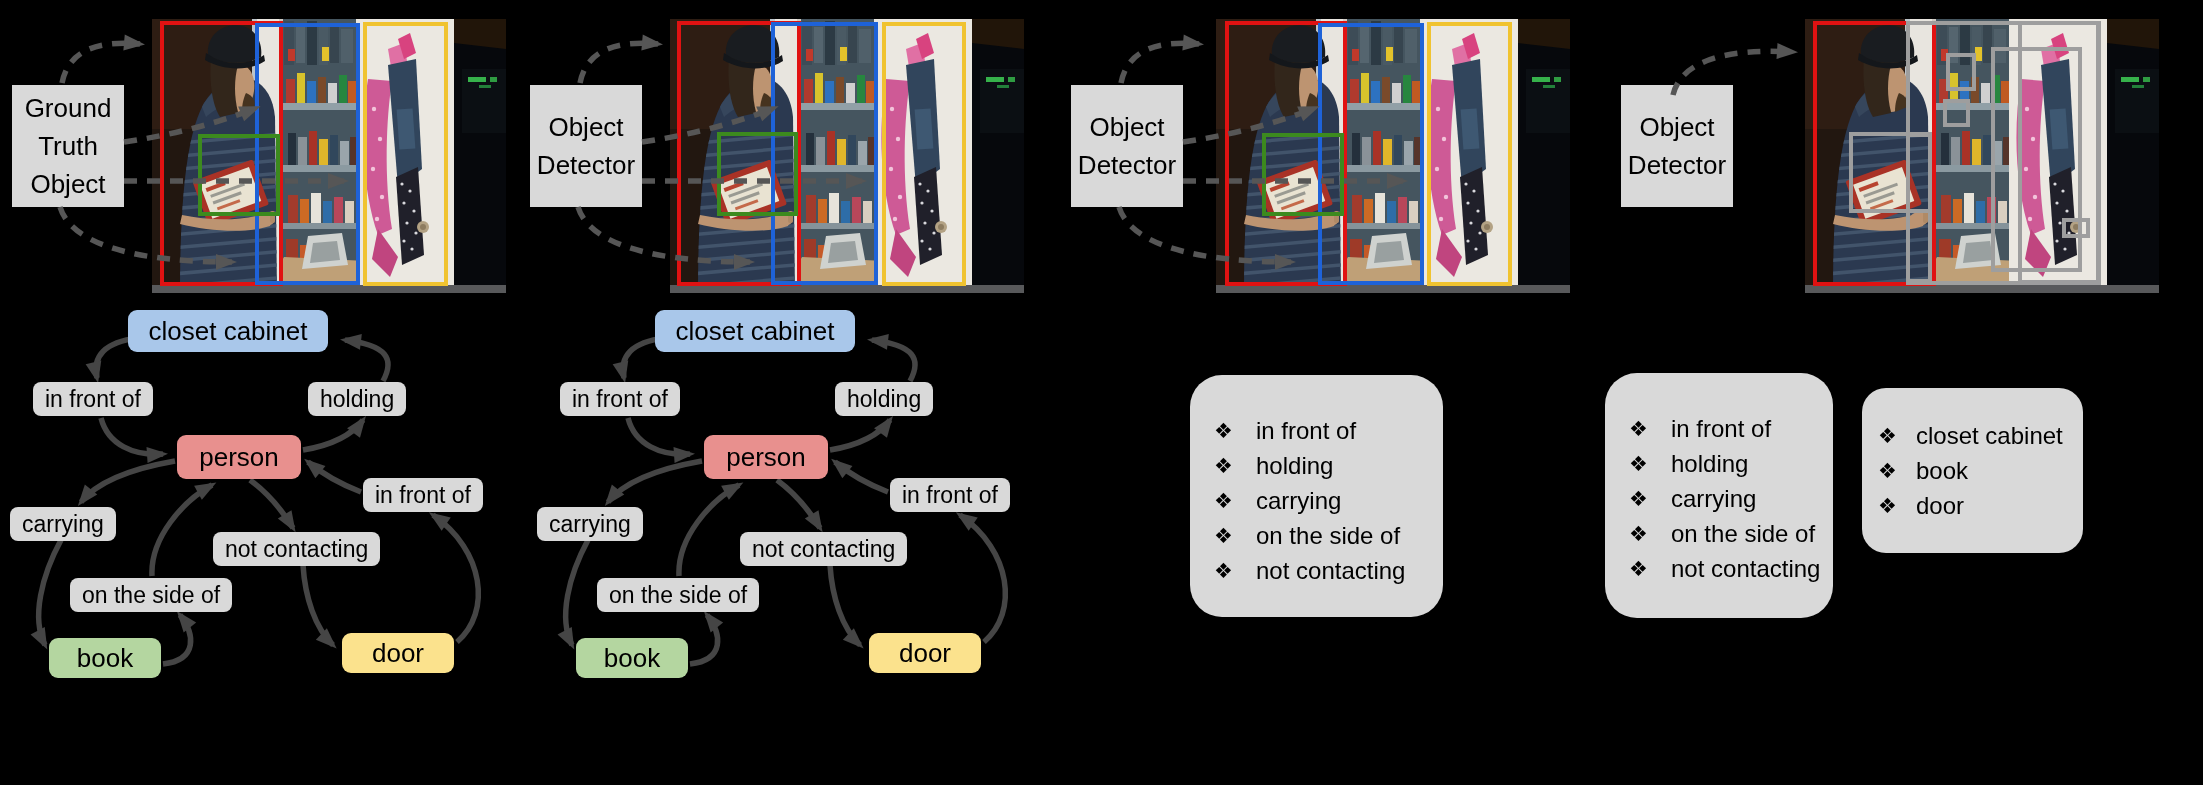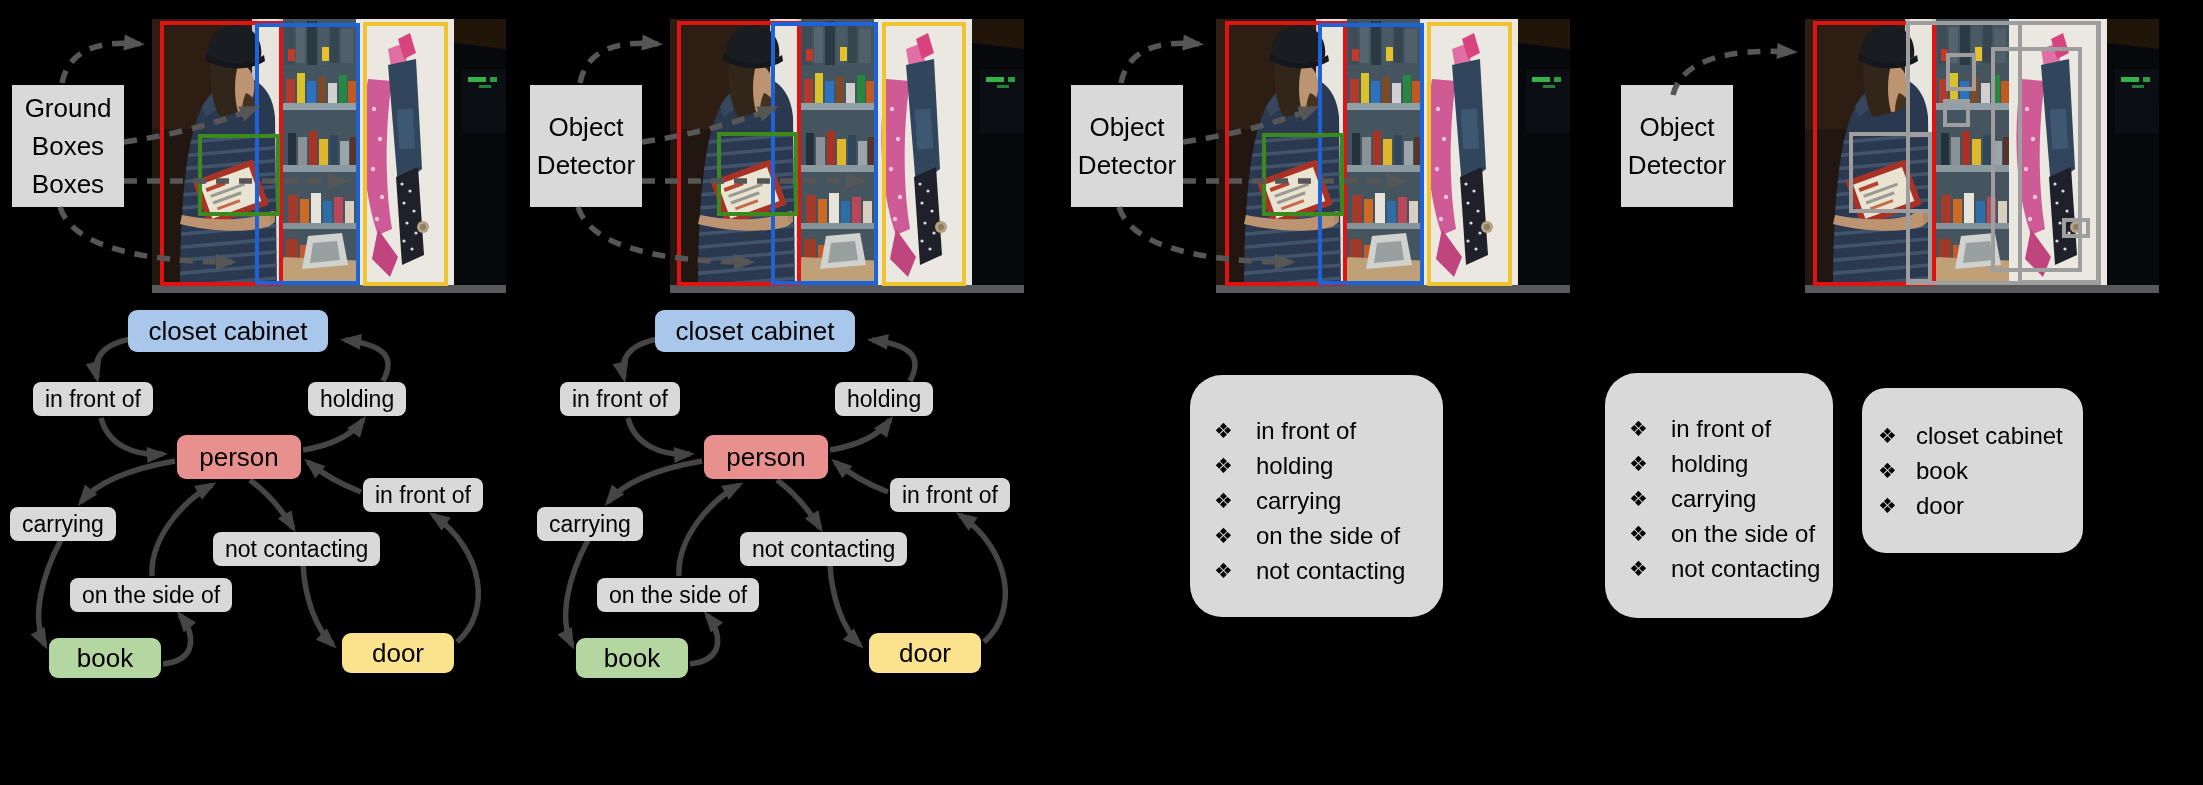--- a/index.html
+++ b/index.html
@@ -148,21 +148,21 @@
         </g>
         <path d="M30,196 C58,202 92,202 114,194 C118,196 120,202 118,207 C94,215 56,212 28,205 Z" fill="#bd9471"></path>
         <ellipse cx="114" cy="200" rx="9" ry="7" fill="#bd9471"></ellipse>
         <rect x="118" y="192" width="5" height="12" rx="2" fill="#b08a66"></rect>
         <rect x="0" y="266" width="354" height="8" fill="#58595b"></rect>
       </g>
     </defs>
   </svg>
 
   <section class="panel" style="left:0">
-    <div class="det-label">Ground Boxes Boxes</div>
+    <div class="det-label">Ground Truth Object</div>
     <div class="photo" style="left:152px">
       <svg class="art" viewBox="0 0 354 274" preserveAspectRatio="none">
           <use href="#scene-art"></use>
         </svg>
       <div class="boxes">
           <div class="bbox" style="left: 2.3%; top: 0.6%; width: 34.7%; height: 97%; border-color: rgb(224, 18, 18);"></div>
           <div class="bbox" style="left: 29.1%; top: 1.3%; width: 29.7%; height: 95.8%; border-color: rgb(30, 98, 216);"></div>
           <div class="bbox" style="left: 13%; top: 42%; width: 23.2%; height: 30%; border-color: rgb(60, 138, 30);"></div>
           <div class="bbox" style="left: 59.6%; top: 1%; width: 24%; height: 96.5%; border-color: rgb(240, 195, 48);"></div>
         </div>

